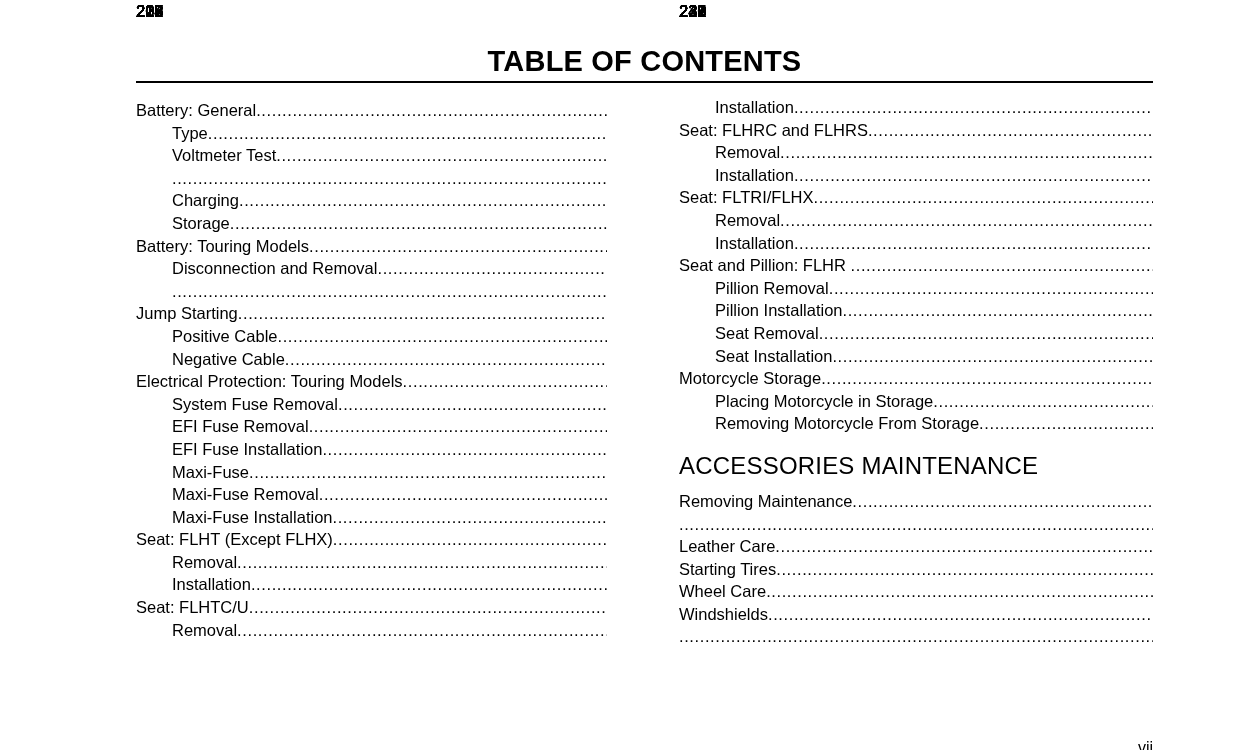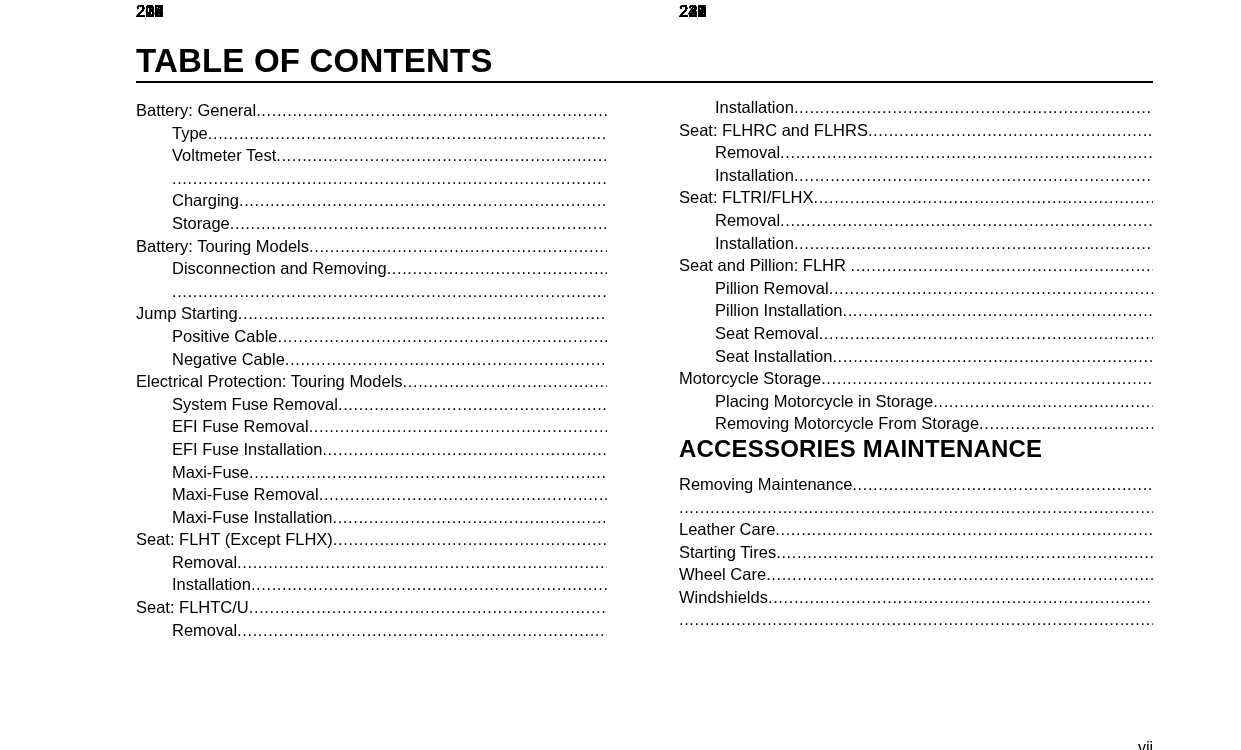--- a/index.html
+++ b/index.html
@@ -22,22 +22,22 @@
   }
 
   
   .header {
     position: absolute;
     left: 136px;
     top: 44px;
     width: 1017px;
   }
   .toc-title {
-    text-align: left;
-    font-size: 33px;
+    text-align: center;
+    font-size: 29px;
     font-weight: bold;
     letter-spacing: 0.2px;
     line-height: 34px;
     white-space: nowrap;
   }
   .header-rule {
     margin-top: 3px;
     border-top: 2px solid #000;
     width: 100%;
   }
@@ -90,22 +90,23 @@
 
   
   .entry .label.with-space::after {
     content: " ";
     white-space: pre;
   }
 
   
   .section-heading {
     font-size: 24px;
-    font-weight: bold;
+    font-weight: normal;
     letter-spacing: 0.2px;
+    margin-top: 17px;
     margin-bottom: 10px;
     line-height: 28px;
     white-space: nowrap;
   }
 
   
   .folio {
     position: absolute;
     right: 88px;
     top: 690px;
@@ -157,21 +158,21 @@
               <span class="label">Storage</span>
               <span class="leader">................................................................................................................................</span>
               <span class="page">212</span>
             </div>
             <div class="entry lvl-0">
               <span class="label">Battery: Touring Models</span>
               <span class="leader">................................................................................................................................</span>
               <span class="page">213</span>
             </div>
             <div class="entry lvl-1">
-              <span class="label">Disconnection and Removing</span>
+              <span class="label">Disconnection and Removal</span>
               <span class="leader">................................................................................................................................</span>
               <span class="page">213</span>
             </div>
             <div class="entry lvl-1">
               <span class="leader">................................................................................................................................</span>
               <span class="page">214</span>
             </div>
             <div class="entry lvl-0">
               <span class="label">Jump Starting</span>
               <span class="leader">................................................................................................................................</span>

